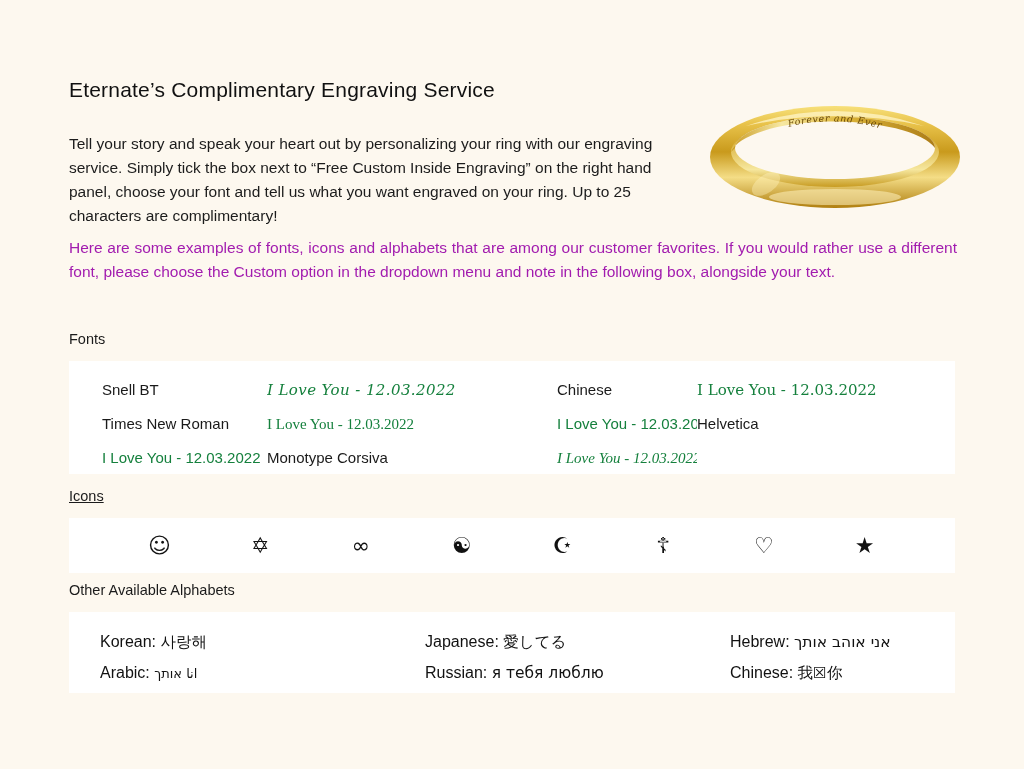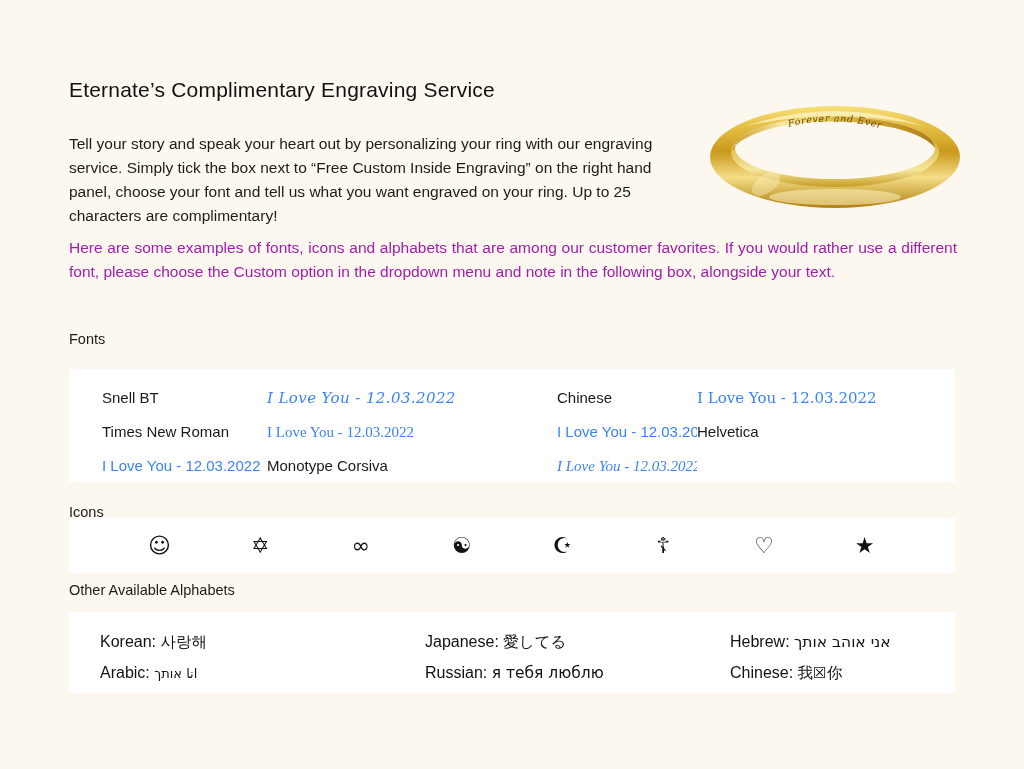--- a/index.html
+++ b/index.html
@@ -58,34 +58,33 @@
   }
   .ring-svg { display: block; }
 
   .section-label {
     position: absolute;
     left: 69px;
     font-size: 14.5px;
     color: #1b1b1b;
   }
   .label-fonts { top: 331px; }
-  .label-icons { top: 504px; text-decoration: underline; }
+  .label-icons { top: 488px; text-decoration: underline; }
   .label-alphabets { top: 582px; }
 
   .panel {
     position: absolute;
     background: #ffffff;
     left: 69px;
     width: 886px;
     box-sizing: border-box;
   }
   .panel-fonts {
     top: 361px;
     height: 113px;
-    margin-top: 8px;
   }
   .panel-icons {
     top: 518px;
     height: 55px;
   }
   .panel-alphabets {
     top: 612px;
     height: 81px;
   }
 
@@ -97,21 +96,21 @@
     box-sizing: border-box;
   }
   .font-grid > div {
     height: 34px;
     line-height: 34px;
     font-size: 15px;
     white-space: nowrap;
     overflow: hidden;
   }
   .fname { color: #1a1a1a; }
-  .fsample { color: #3b82f6; }
+  .fsample { color: #15803d; }
 
   .s-snell {
     font-family: "DejaVu Serif", serif;
     font-style: italic;
     font-size: 15px;
     letter-spacing: 0.4px;
   }
   .s-times {
     font-family: "Liberation Serif", serif;
     font-size: 16.5px;

